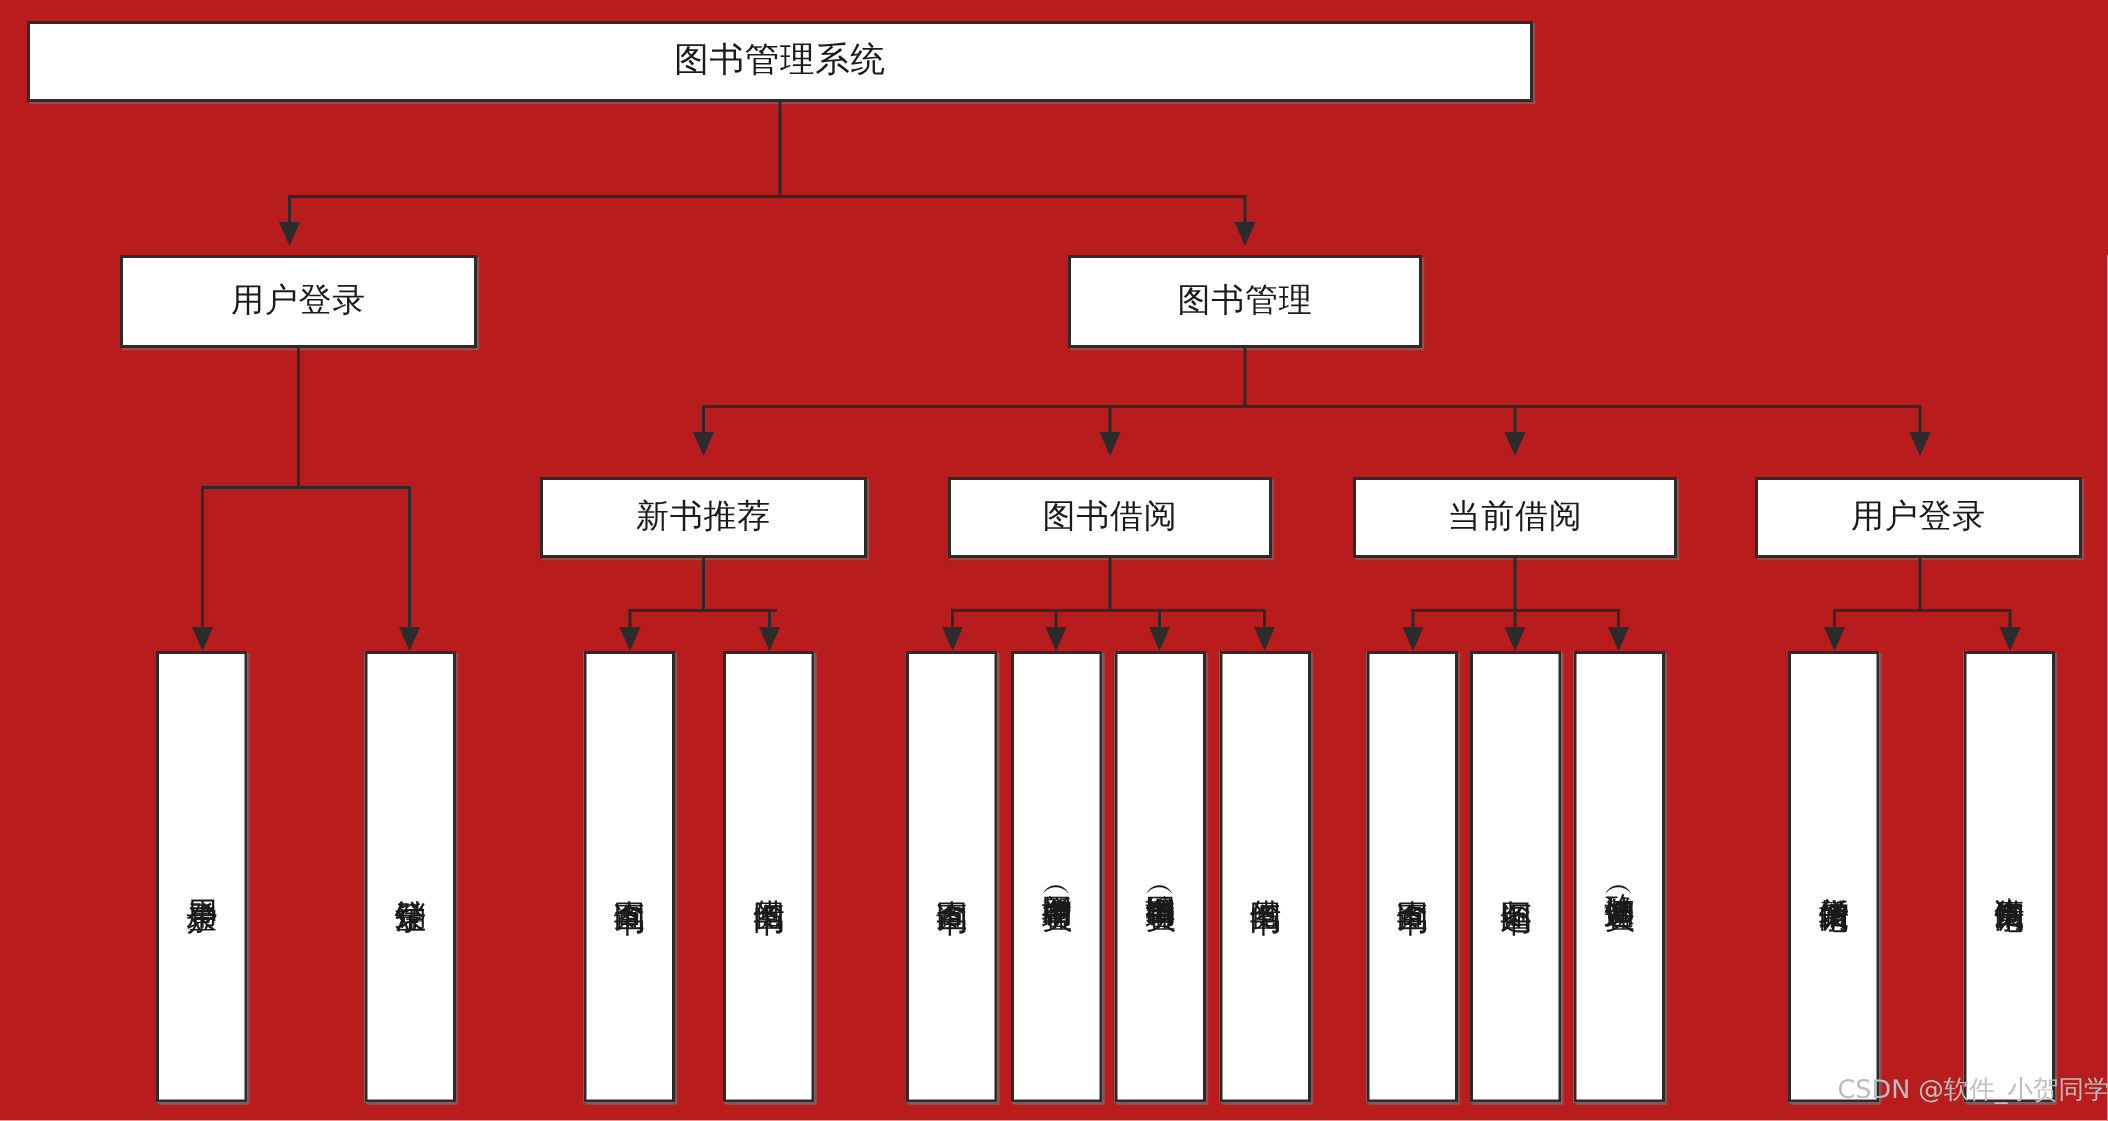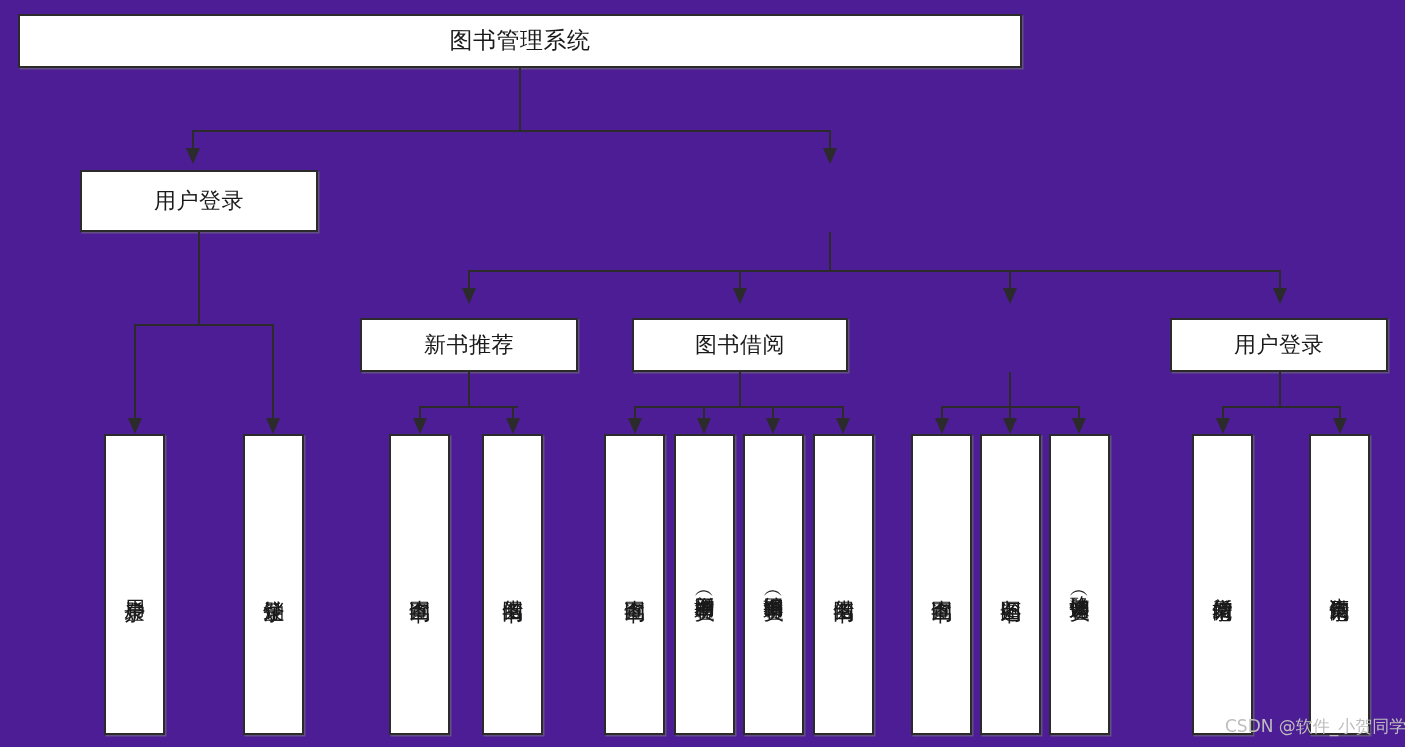--- a/index.html
+++ b/index.html
@@ -8,21 +8,21 @@
     padding: 0;
     background: #ffffff;
   }
   body {
     font-family: "DejaVu Sans", "Liberation Sans", sans-serif;
   }
   #canvas {
     position: relative;
     width: 1405px;
     height: 747px;
-    background: #4c1d95;
+    background: #b91c1c;
     overflow: hidden;
   }
   
   .node {
     position: absolute;
     box-sizing: border-box;
     background: #ffffff;
     border: 2px solid #2b2b2b;
     box-shadow: 1.5px 1.5px 0 0 rgba(120,120,120,0.55);
     display: flex;
@@ -98,20 +98,23 @@
   <div class="hline" style="left:192px; top:130px; width:638px;"></div>
   <div class="vline" style="left:192px; top:130px; height:18px;"></div>
   <div class="arrow" style="left:186px; top:148px;"></div>
   <div class="vline" style="left:829px; top:130px; height:18px;"></div>
   <div class="arrow" style="left:823px; top:148px;"></div>
 
   <div class="node horiz" style="left:80px; top:170px; width:238px; height:62px;">
     <span class="label">用户登录</span>
   </div>
 
+  <div class="node horiz" style="left:712px; top:170px; width:236px; height:62px;">
+    <span class="label">图书管理</span>
+  </div>
 
   <div class="vline" style="left:198px; top:232px; height:92px;"></div>
   <div class="hline" style="left:134px; top:324px; width:140px;"></div>
   <div class="vline" style="left:134px; top:324px; height:94px;"></div>
   <div class="arrow" style="left:128px; top:418px;"></div>
   <div class="vline" style="left:272px; top:324px; height:94px;"></div>
   <div class="arrow" style="left:266px; top:418px;"></div>
 
   <div class="vline" style="left:829px; top:232px; height:38px;"></div>
   <div class="hline" style="left:468px; top:270px; width:811px;"></div>
@@ -123,20 +126,23 @@
   <div class="arrow" style="left:1003px; top:288px;"></div>
   <div class="vline" style="left:1279px; top:270px; height:18px;"></div>
   <div class="arrow" style="left:1273px; top:288px;"></div>
 
   <div class="node horiz" style="left:360px; top:318px; width:218px; height:54px;">
     <span class="label">新书推荐</span>
   </div>
   <div class="node horiz" style="left:632px; top:318px; width:216px; height:54px;">
     <span class="label">图书借阅</span>
   </div>
+  <div class="node horiz" style="left:902px; top:318px; width:216px; height:54px;">
+    <span class="label">当前借阅</span>
+  </div>
   <div class="node horiz" style="left:1170px; top:318px; width:218px; height:54px;">
     <span class="label">用户登录</span>
   </div>
 
   <div class="vline" style="left:468px; top:372px; height:34px;"></div>
   <div class="hline" style="left:419px; top:406px; width:99px;"></div>
   <div class="vline" style="left:419px; top:406px; height:12px;"></div>
   <div class="arrow" style="left:413px; top:418px;"></div>
   <div class="vline" style="left:512px; top:406px; height:12px;"></div>
   <div class="arrow" style="left:506px; top:418px;"></div>

